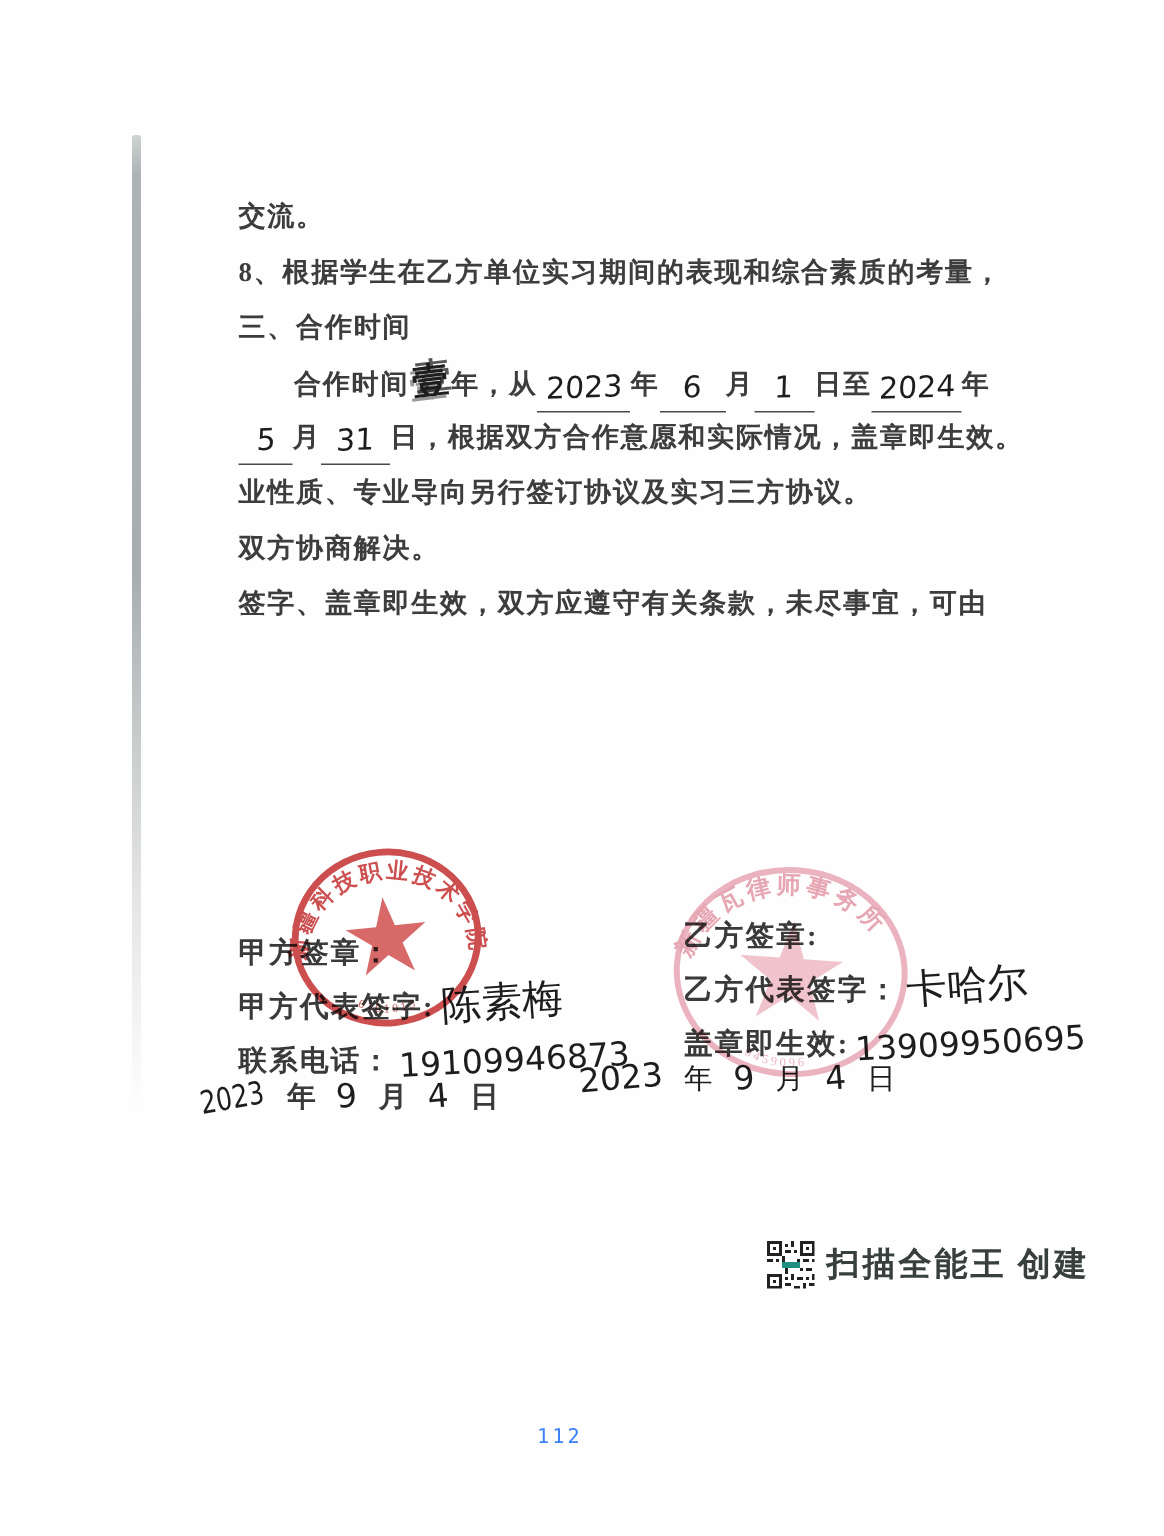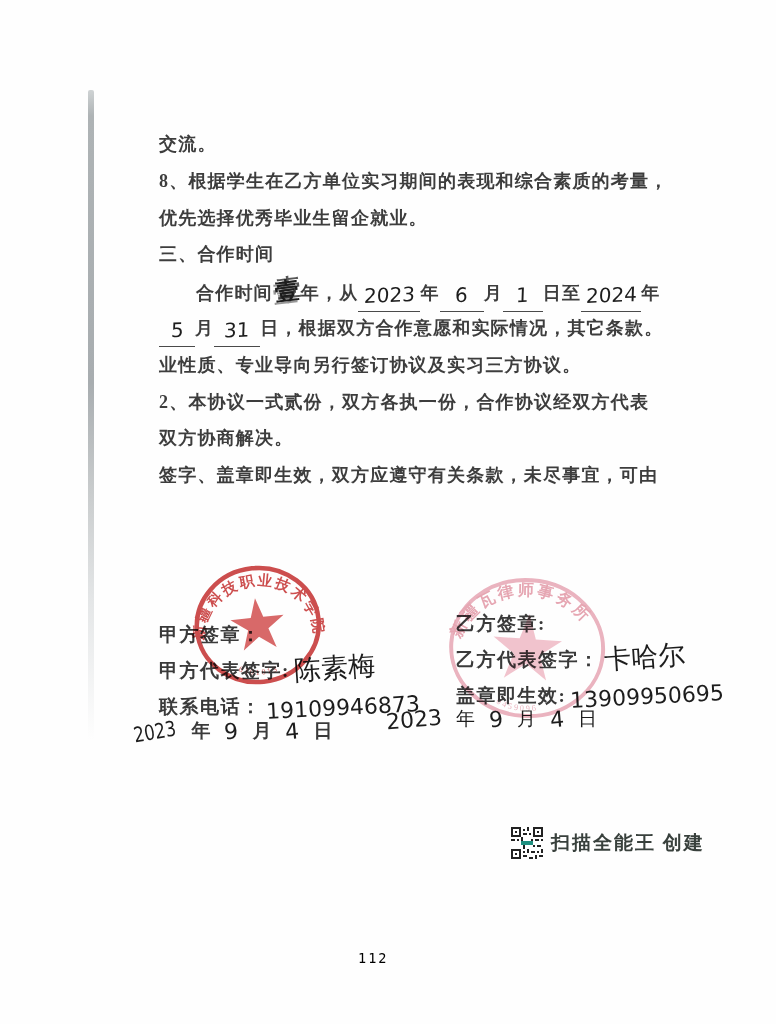--- a/index.html
+++ b/index.html
@@ -63,51 +63,49 @@
   .date-b .d-lab{font-family:"DejaVu Sans",sans-serif;font-weight:400;color:#1d1d1d;}
 
   
   .stamp{position:absolute;mix-blend-mode:multiply;pointer-events:none;}
   .stamp-a{left:191px;top:562px;opacity:.9;transform:rotate(-6deg);}
   .stamp-b{left:444px;top:574px;opacity:.78;transform:rotate(4deg);}
 
   
   .watermark{position:absolute;left:511px;top:827px;display:flex;align-items:center;}
   .wm-text{
-    margin-left:8px;font-size:19px;color:#38403c;letter-spacing:2px;
+    margin-left:8px;font-size:22px;color:#38403c;letter-spacing:2px;
     font-weight:600;
   }
   .page-num{
-    position:absolute;left:358px;top:950px;font-size:13.5px;color:#000000;
+    position:absolute;left:358px;top:950px;font-size:13.5px;color:#3b82f6;
     letter-spacing:2px;font-family:"DejaVu Sans Mono",monospace;
   }
 </style>
 </head>
 <body>
 
 <div class="page">
 
   <div class="scan-strip"></div>
 
   <div class="doc-body">
     <div class="line">交流。</div>
     <div class="line">8、根据学生在乙方单位实习期间的表现和综合素质的考量，</div>
-    <div class="line">优先选择优秀毕业生留企就业。</div>
     <div class="line">三、合作时间</div>
 
     <div class="line indent">
       <span>合作时间</span><span class="hand scribble">壹</span><span>年，从</span><span class="blank w60"><span class="hand hand-digits">2023</span></span><span>年</span><span class="blank w44"><span class="hand hand-digits">6</span></span><span>月</span><span class="blank w40"><span class="hand hand-digits">1</span></span><span>日至</span><span class="blank w58"><span class="hand hand-digits">2024</span></span><span>年</span>
     </div>
 
     <div class="line">
-      <span class="blank w34"><span class="hand hand-digits">5</span></span><span>月</span><span class="blank w46"><span class="hand hand-digits">31</span></span><span>日，根据双方合作意愿和实际情况，其它条款。</span>
+      <span class="blank w34"><span class="hand hand-digits">5</span></span><span>月</span><span class="blank w46"><span class="hand hand-digits">31</span></span><span>日，根据双方合作意愿和实际情况，盖章即生效。</span>
     </div>
 
     <div class="line">业性质、专业导向另行签订协议及实习三方协议。</div>
-    <div class="line">2、本协议一式贰份，双方各执一份，合作协议经双方代表</div>
     <div class="line">双方协商解决。</div>
     <div class="line">签字、盖章即生效，双方应遵守有关条款，未尽事宜，可由</div>
   </div>
 
   <div class="sig-a">
     <div class="sig-row sig-label">甲方签章：</div>
     <div class="sig-row">
       <span class="sig-label">甲方代表签字:</span>
       <span class="hand sign-name">陈素梅</span>
     </div>

